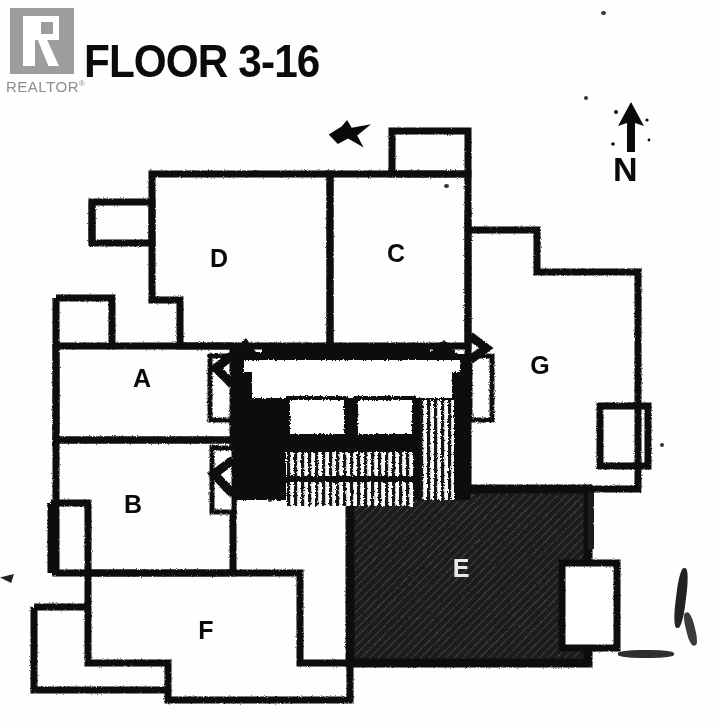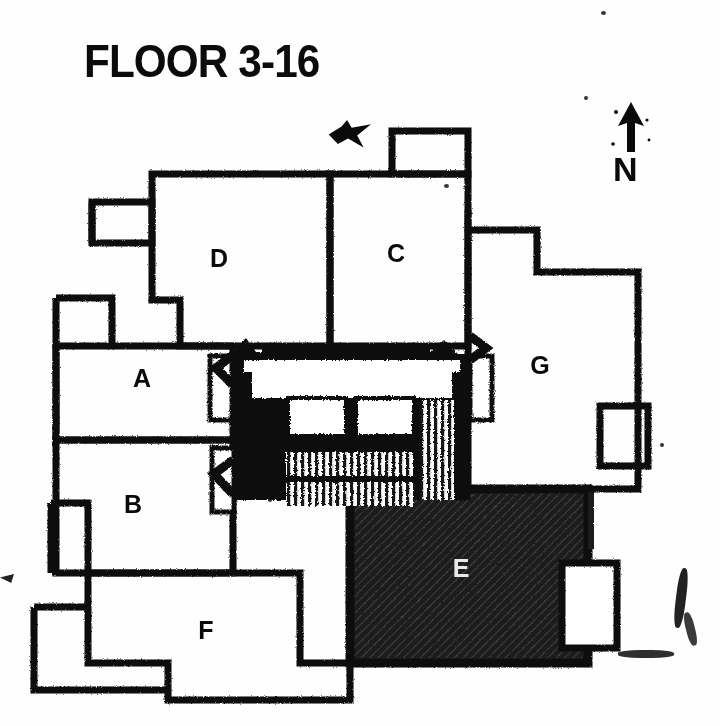--- a/index.html
+++ b/index.html
@@ -141,20 +141,29 @@
   .blot {
     position: absolute;
     background: #0a0a0a;
   }
 </style>
 </head>
 <body>
 
 <div id="page">
 
+  <div id="realtor-logo">
+    <div id="realtor-mark">
+      <div class="r-stem"></div>
+      <div class="r-bowl"></div>
+      <div class="r-bowl-hole"></div>
+      <div class="r-leg"></div>
+    </div>
+    <div id="realtor-word"><span>REALTOR</span><sup>®</sup></div>
+  </div>
 
   <div id="plan-title">FLOOR 3-16</div>
 
   <div id="compass">
     <svg width="52" height="92" viewBox="0 0 52 92">
       <path d="M26 2 L39 26 L30 23 L30 52 L22 52 L22 23 L13 26 Z" fill="#0a0a0a"></path>
       <circle cx="11" cy="12" r="2" fill="#0a0a0a"></circle>
       <circle cx="42" cy="20" r="1.6" fill="#0a0a0a"></circle>
       <circle cx="8" cy="44" r="1.8" fill="#0a0a0a"></circle>
       <circle cx="44" cy="40" r="1.4" fill="#0a0a0a"></circle>

